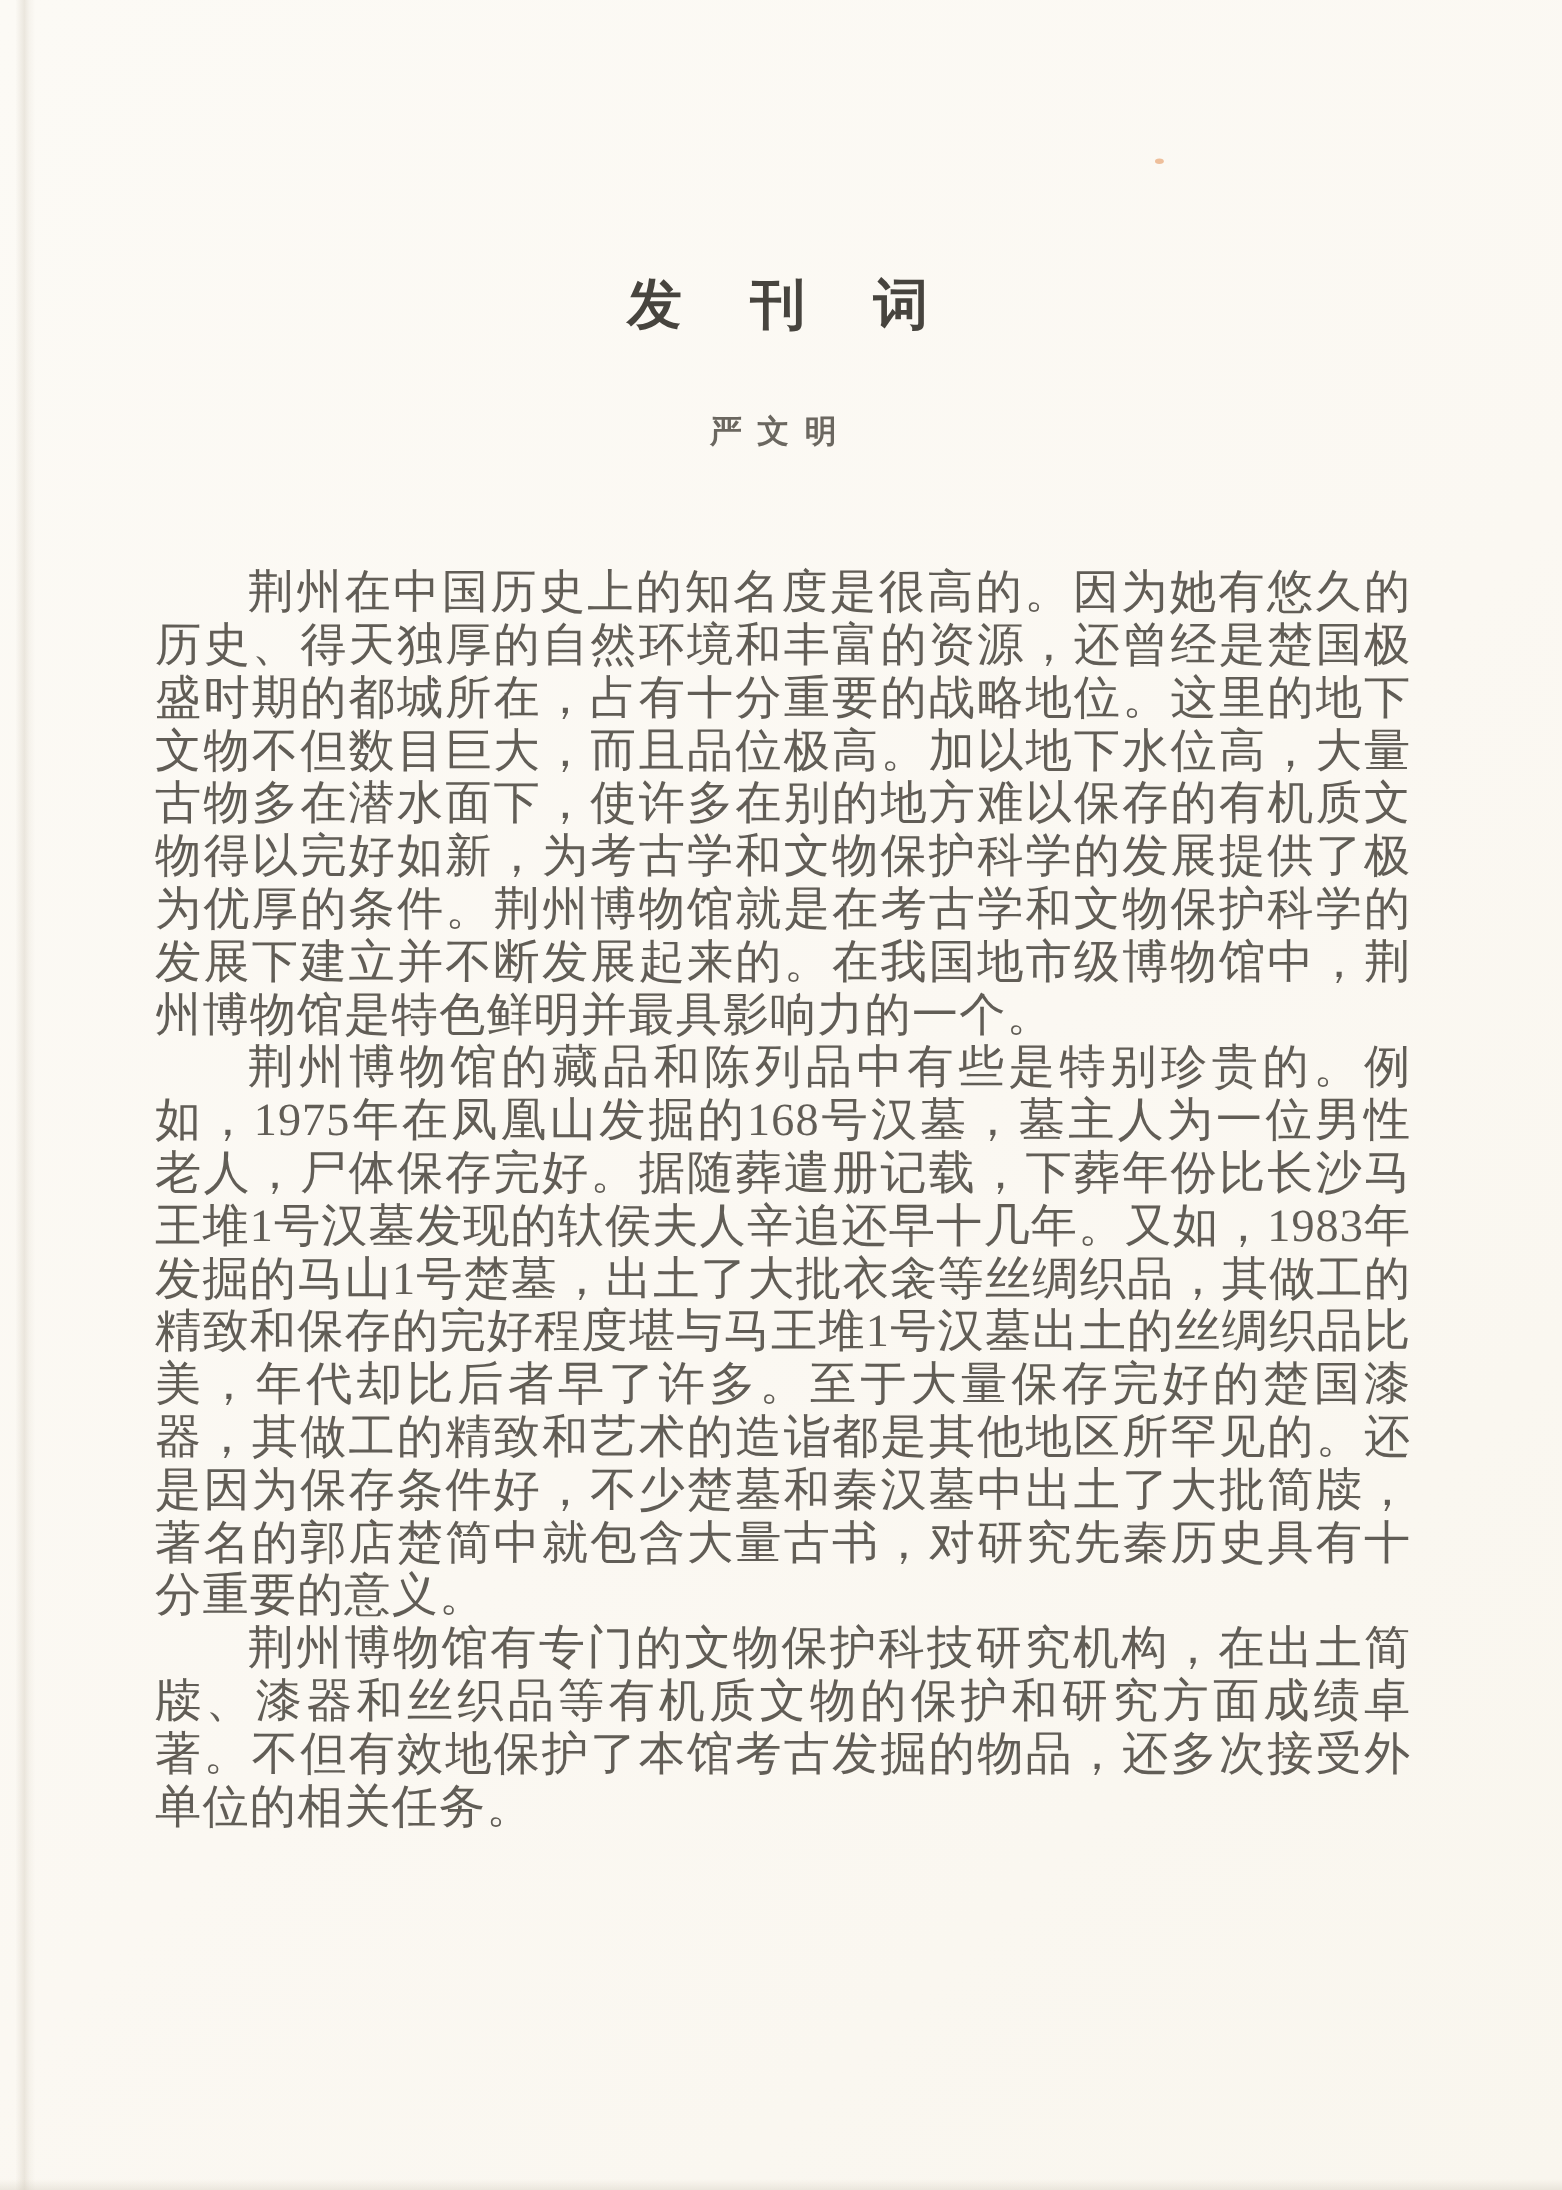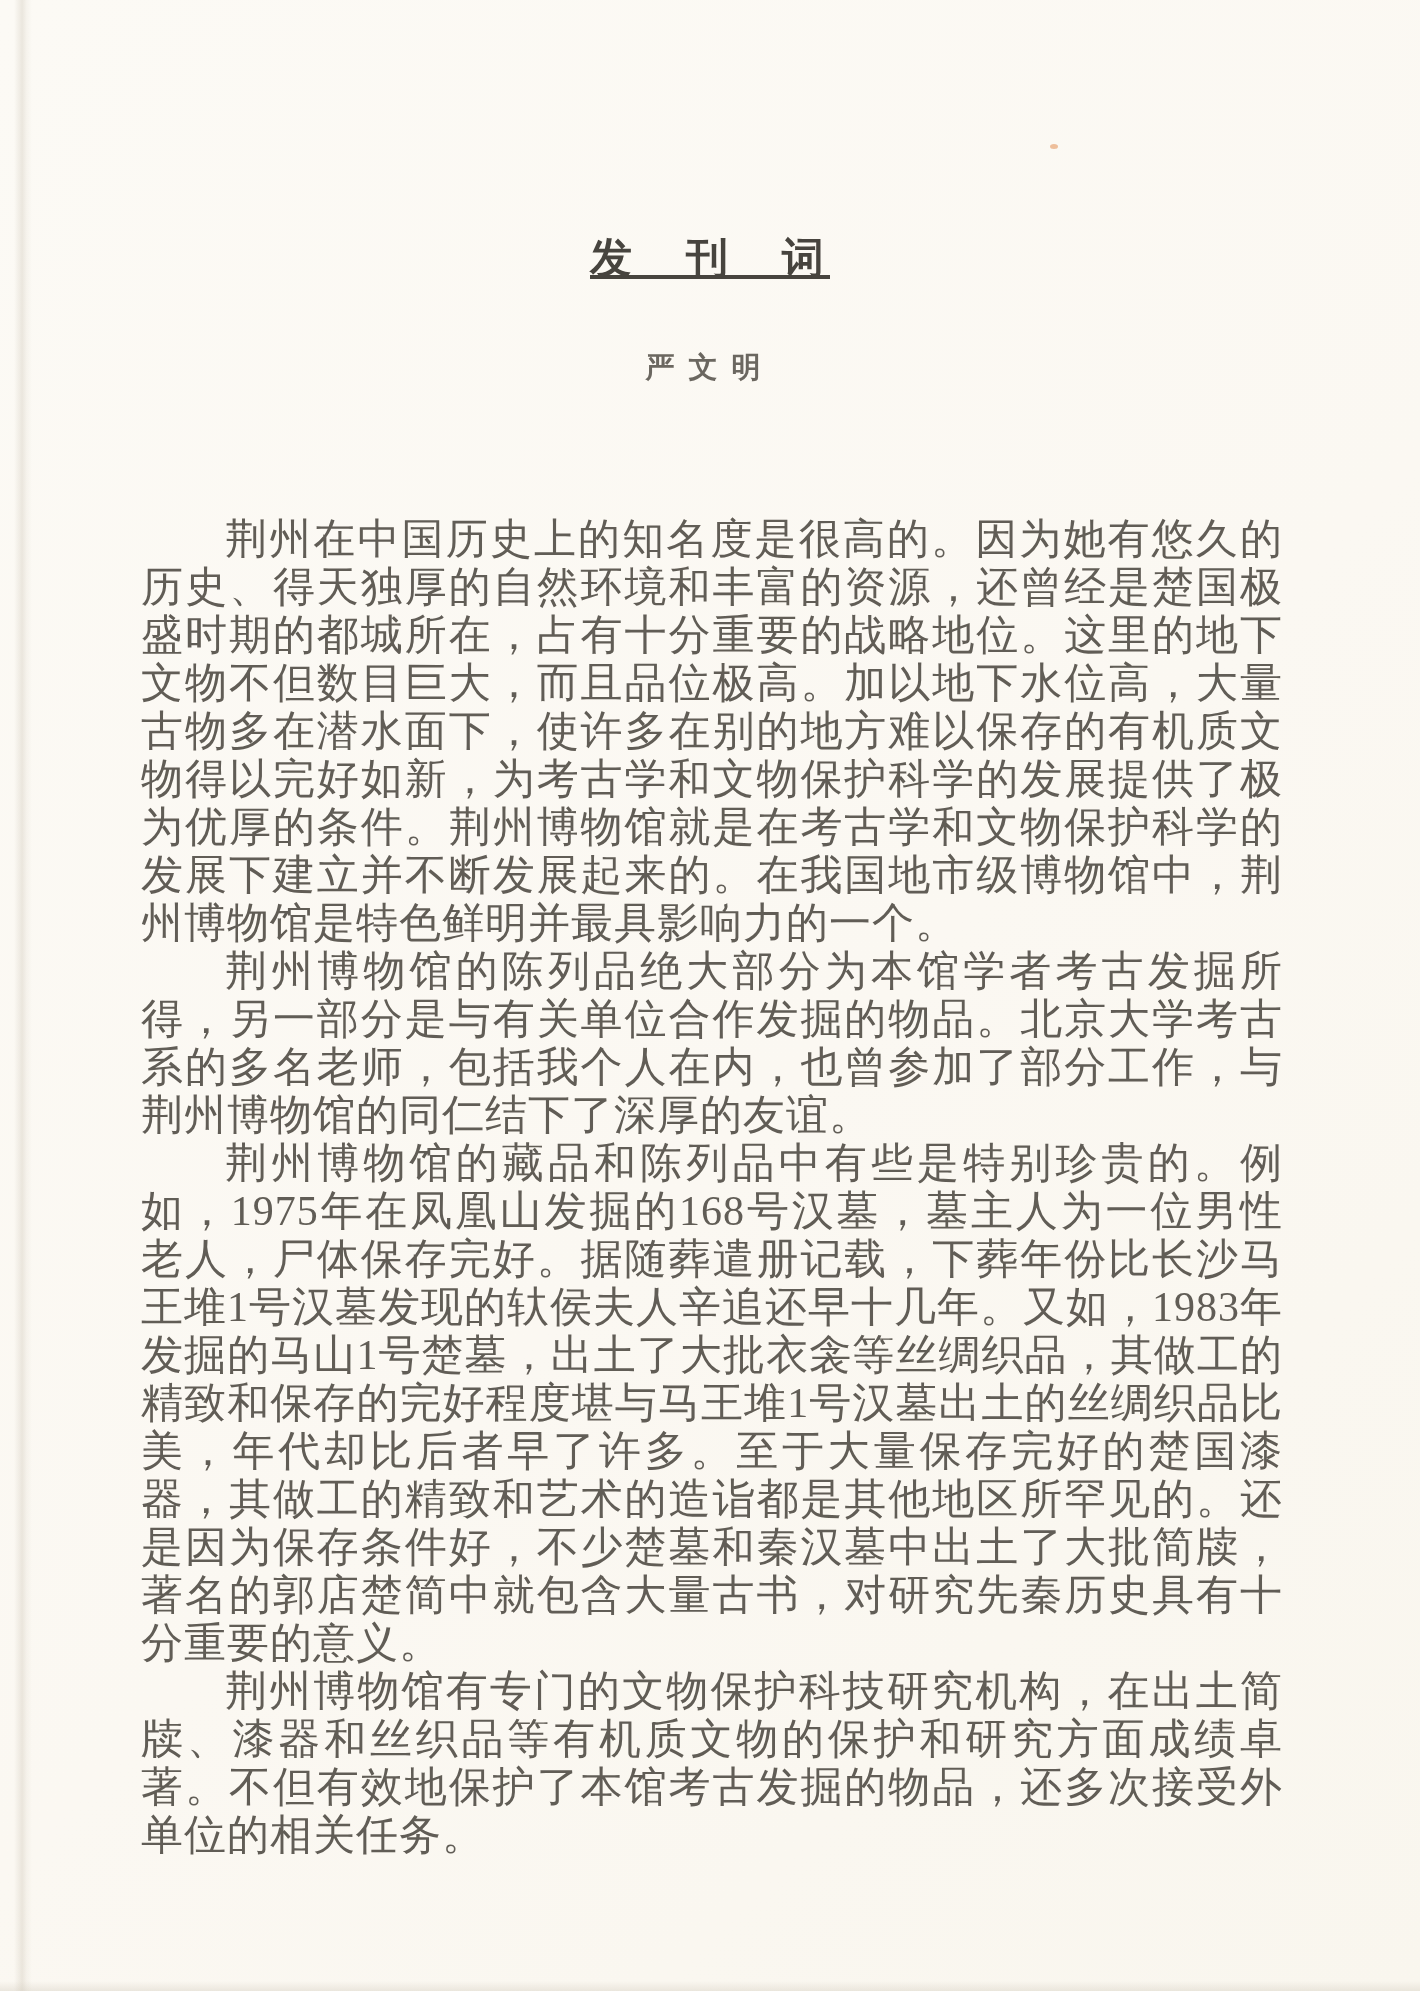--- a/index.html
+++ b/index.html
@@ -38,28 +38,27 @@
   .scan-speck {
     position: absolute;
     left: 1050px; top: 144px;
     width: 8px; height: 5px;
     border-radius: 50%;
     background: #eaab7e;
     opacity: 0.75;
     pointer-events: none;
   }
   .doc-title {
-    margin: 2px;
+    margin: 16px;
     padding-top: 228px;
     text-align: center;
-    font-size: 42px;
+    font-size: 50px;
     font-weight: 600;
     letter-spacing: 6px;
     color: #47443e;
-    text-decoration: underline;
   }
   .doc-author {
     margin-top: 62px;
     text-align: center;
     font-size: 29px;
     font-weight: 700;
     letter-spacing: 14px;
     color: #6b6760;
   }
   .doc-body {
@@ -86,20 +85,19 @@
 
   <div class="spine-shadow"></div>
   <div class="scan-speck"></div>
 
   <h1 class="doc-title">发　刊　词</h1>
 
   <div class="doc-author">严文明</div>
 
   <div class="doc-body">
     <p>荆州在中国历史上的知名度是很高的。因为她有悠久的历史、得天独厚的自然环境和丰富的资源，还曾经是楚国极盛时期的都城所在，占有十分重要的战略地位。这里的地下文物不但数目巨大，而且品位极高。加以地下水位高，大量古物多在潜水面下，使许多在别的地方难以保存的有机质文物得以完好如新，为考古学和文物保护科学的发展提供了极为优厚的条件。荆州博物馆就是在考古学和文物保护科学的发展下建立并不断发展起来的。在我国地市级博物馆中，荆州博物馆是特色鲜明并最具影响力的一个。</p>
-    <p>荆州博物馆的陈列品绝大部分为本馆学者考古发掘所得，另一部分是与有关单位合作发掘的物品。北京大学考古系的多名老师，包括我个人在内，也曾参加了部分工作，与荆州博物馆的同仁结下了深厚的友谊。</p>
     <p>荆州博物馆的藏品和陈列品中有些是特别珍贵的。例如，1975年在凤凰山发掘的168号汉墓，墓主人为一位男性老人，尸体保存完好。据随葬遣册记载，下葬年份比长沙马王堆1号汉墓发现的轪侯夫人辛追还早十几年。又如，1983年发掘的马山1号楚墓，出土了大批衣衾等丝绸织品，其做工的精致和保存的完好程度堪与马王堆1号汉墓出土的丝绸织品比美，年代却比后者早了许多。至于大量保存完好的楚国漆器，其做工的精致和艺术的造诣都是其他地区所罕见的。还是因为保存条件好，不少楚墓和秦汉墓中出土了大批简牍，著名的郭店楚简中就包含大量古书，对研究先秦历史具有十分重要的意义。</p>
     <p>荆州博物馆有专门的文物保护科技研究机构，在出土简牍、漆器和丝织品等有机质文物的保护和研究方面成绩卓著。不但有效地保护了本馆考古发掘的物品，还多次接受外单位的相关任务。</p>
 
   </div>
 
   <div class="bottom-edge"></div>
 </div>
 
 </body></html>

